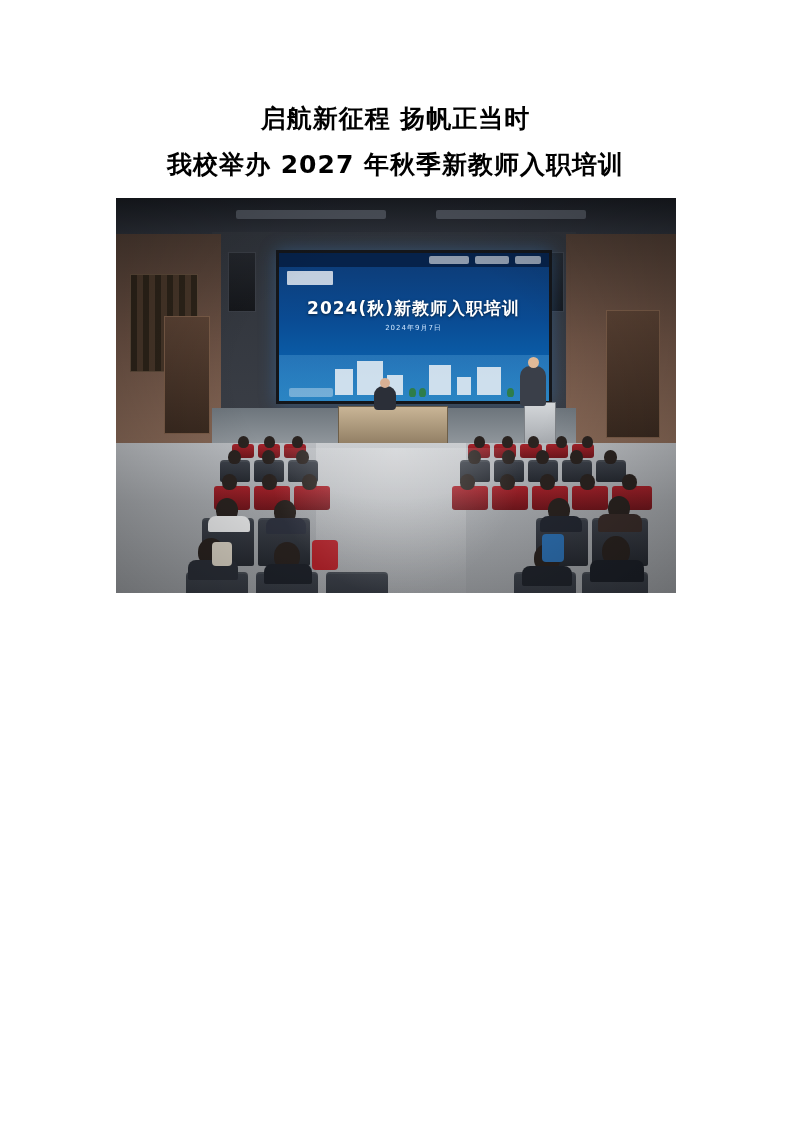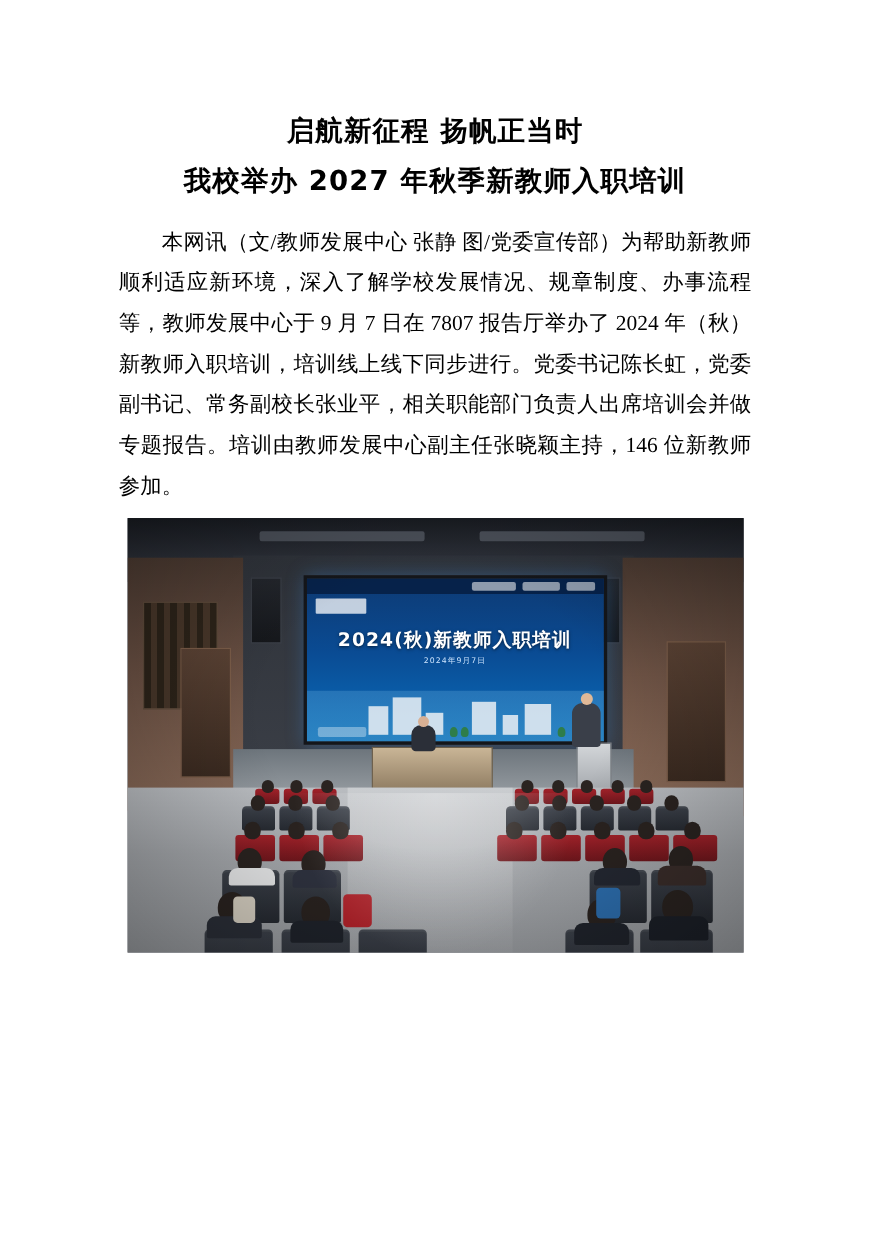--- a/index.html
+++ b/index.html
@@ -251,21 +251,20 @@
 </head>
 <body>
 
 <div class="page">
 
   <h1 class="doc-title">
     <span>启航新征程 扬帆正当时</span>
     <span class="line2">我校举办 2027 年秋季新教师入职培训</span>
   </h1>
 
-  <p class="body-text">本网讯（文/教师发展中心 张静 图/党委宣传部）为帮助新教师顺利适应新环境，深入了解学校发展情况、规章制度、办事流程等，教师发展中心于 9 月 7 日在 7807 报告厅举办了 2024 年（秋）新教师入职培训，培训线上线下同步进行。党委书记陈长虹，党委副书记、常务副校长张业平，相关职能部门负责人出席培训会并做专题报告。培训由教师发展中心副主任张晓颖主持，146 位新教师参加。</p>
 
   <div class="photo-wrap">
     <div class="photo">
 
       <div class="ph-wall"></div>
       <div class="ph-ceiling"></div>
       <div class="ph-ceil-strip" style="left:120px; width:150px;"></div>
       <div class="ph-ceil-strip" style="left:320px; width:150px;"></div>
 
       <div class="ph-backwall"></div>

